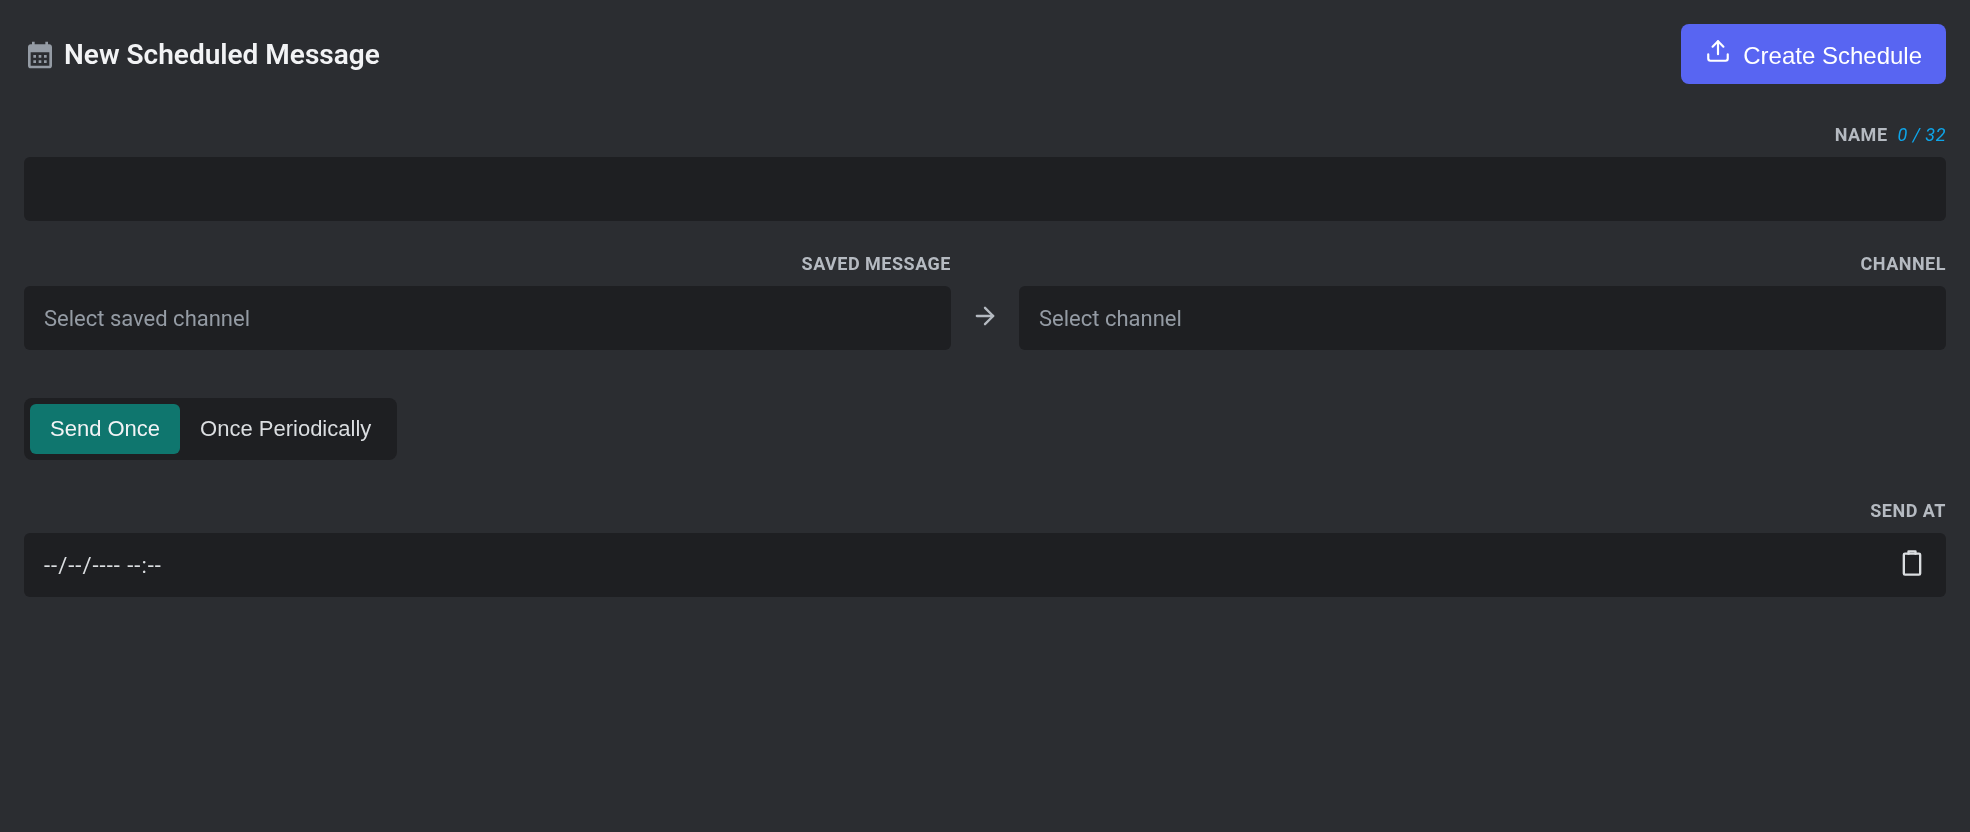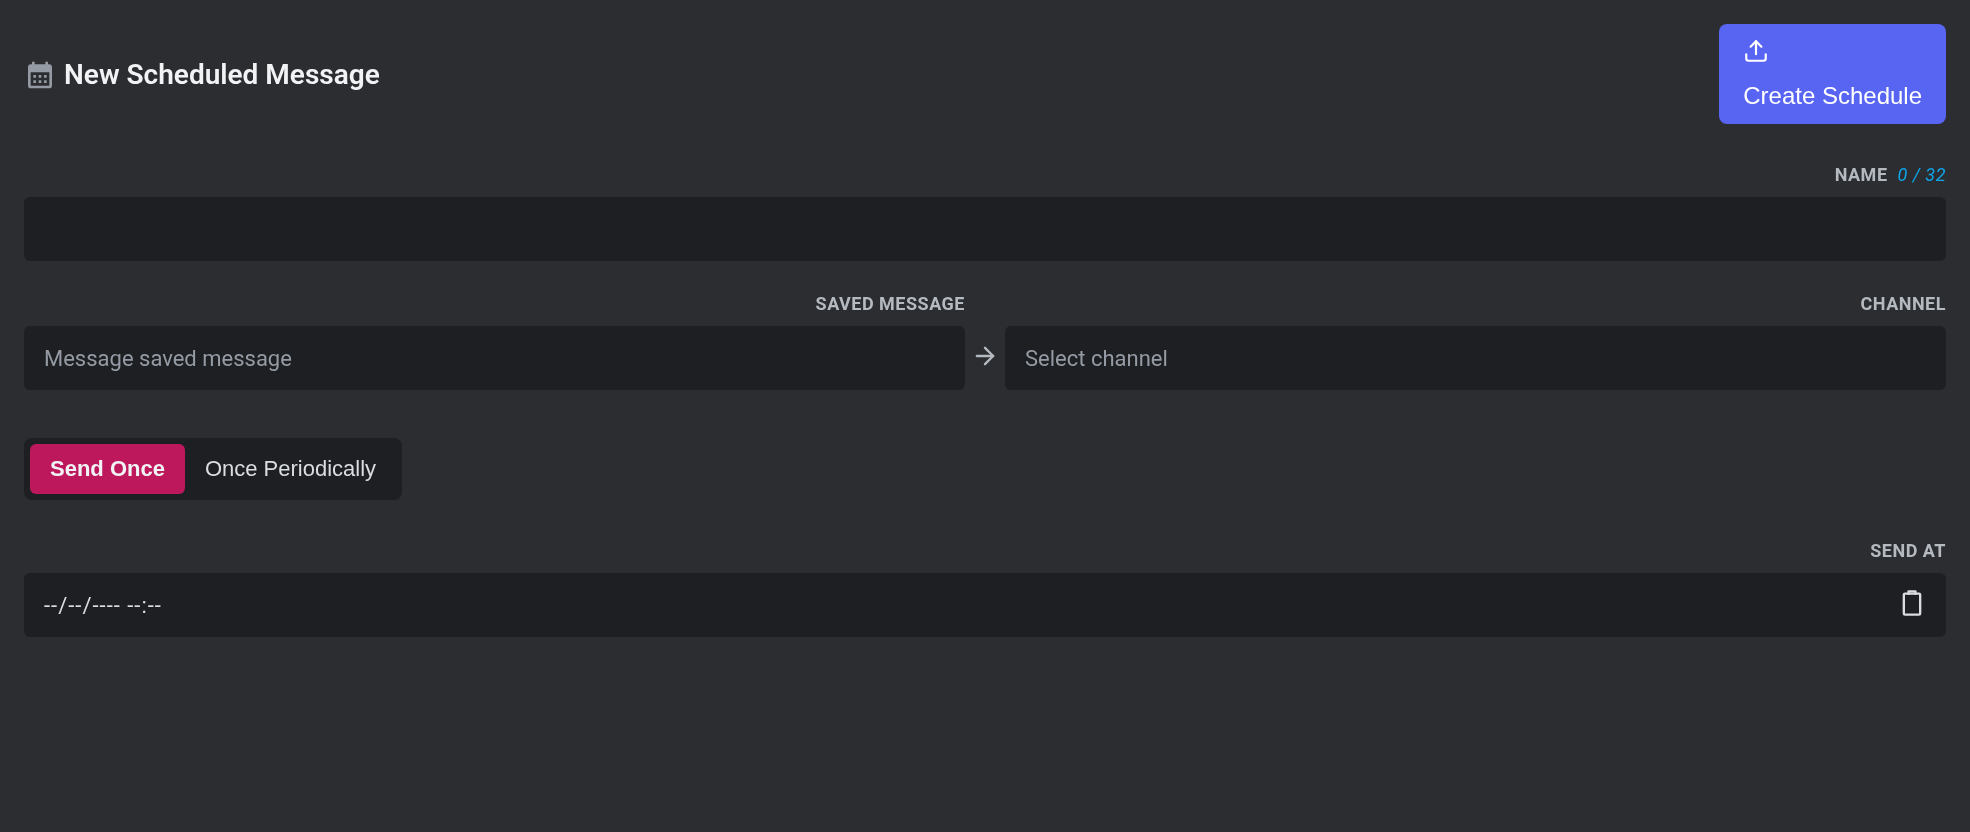--- a/index.html
+++ b/index.html
@@ -39,23 +39,22 @@
     .create-btn {
       background-color: #5865f2;
       color: #ffffff;
       border: none;
       border-radius: 8px;
       padding: 14px 24px;
       font-size: 24px;
       font-weight: 500;
       cursor: pointer;
       display: flex;
-      align-items: flex-start;
+      align-items: flex-end;
       gap: 12px;
-      flex-direction: column;
     }
     .upload-icon {
       width: 26px;
       height: 26px;
     }
     .field-group {
       margin-bottom: 32px;
     }
     .field-label {
       font-size: 18px;
@@ -82,21 +81,21 @@
       border-radius: 6px;
       padding: 18px 20px;
       font-size: 22px;
       color: #dbdee1;
       outline: none;
       height: 64px;
     }
     .two-col {
       display: flex;
       align-items: flex-end;
-      gap: 6px;
+      gap: 20px;
       margin-bottom: 48px;
     }
     .col {
       flex: 1;
     }
     .arrow-sep {
       display: flex;
       align-items: center;
       justify-content: center;
       height: 64px;
@@ -130,23 +129,22 @@
       background: transparent;
       border: none;
       color: #dbdee1;
       font-size: 22px;
       font-weight: 500;
       padding: 12px 20px;
       border-radius: 6px;
       cursor: pointer;
     }
     .toggle-btn.active {
-      background-color: #be185d;
+      background-color: #0f766e;
       color: #f2f3f5;
-      font-weight: bold;
     }
     .datetime-input {
       width: 100%;
       background-color: #1e1f22;
       border: none;
       border-radius: 6px;
       padding: 18px 20px;
       font-size: 22px;
       color: #dbdee1;
       height: 64px;
@@ -196,21 +194,21 @@
     <span>NAME</span>
     <span class="char-count">0 / 32</span>
   </div>
   <input type="text" class="text-input" value="" style="">
 </div>
 
 <div class="two-col">
   <div class="col">
     <div class="field-label">SAVED MESSAGE</div>
     <div class="select-box">
-      <span>Message saved message</span>
+      <span>Select saved channel</span>
     </div>
   </div>
   <div class="arrow-sep">
     <span>
       <svg viewBox="0 0 24 24" fill="none" stroke="currentColor" stroke-width="2" stroke-linecap="round" stroke-linejoin="round">
         <line x1="5" y1="12" x2="19" y2="12"></line>
         <polyline points="12 5 19 12 12 19"></polyline>
       </svg>
     </span>
   </div>

